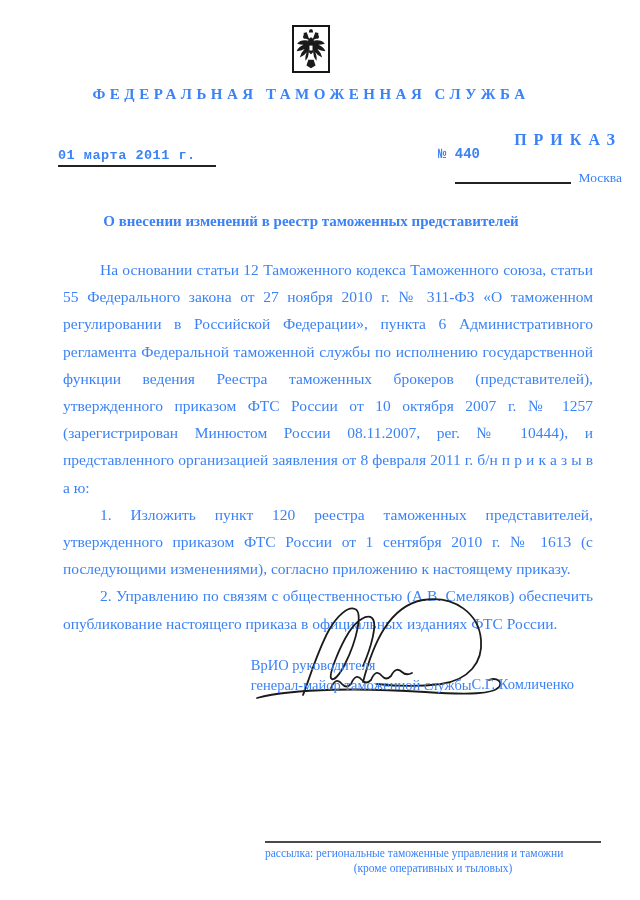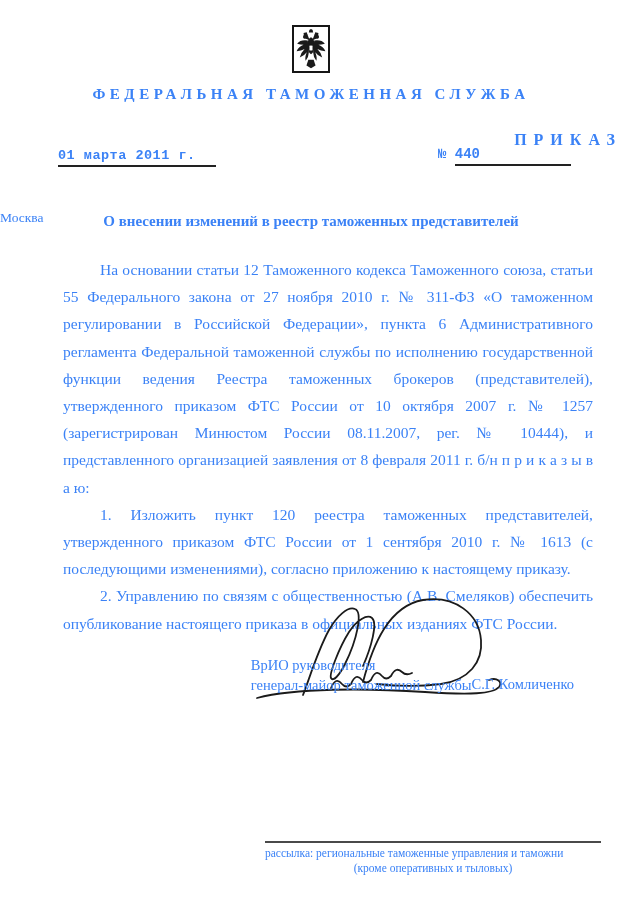--- a/index.html
+++ b/index.html
@@ -62,28 +62,27 @@
     top: 146px; left: 438px;
     font-family: "Liberation Mono", monospace;
     font-weight: bold;
     font-size: 14px;
     white-space: nowrap;
   }
   .meta-num .num-value {
     display: inline-block;
     width: 116px;
     border-bottom: 2px solid #222;
-    padding-bottom: 2px;
+    padding-bottom: 20px;
   }
   .city {
     position: absolute;
     top: 170px; left: 0; right: 0;
-    text-align: left;
+    text-align: right;
     font-size: 13.5px;
-    margin-top: 40px;
   }
 
   
   .title {
     position: absolute;
     top: 211px; left: 40px; right: 40px;
     text-align: center;
     font-weight: bold;
     font-size: 15px;
     line-height: 21px;

